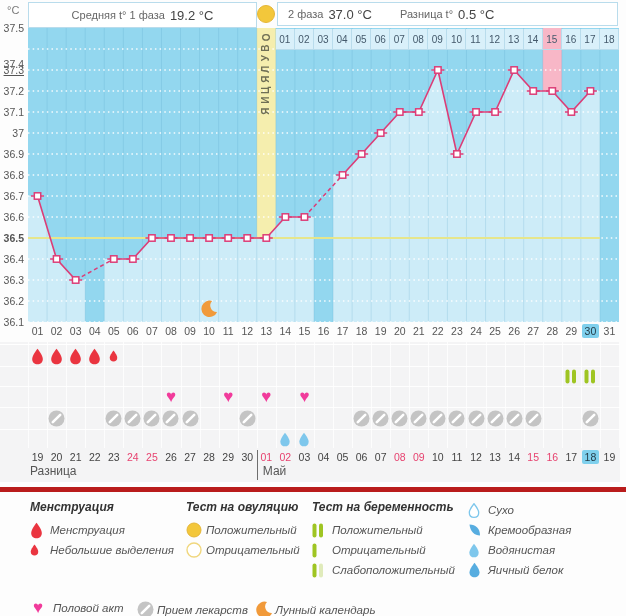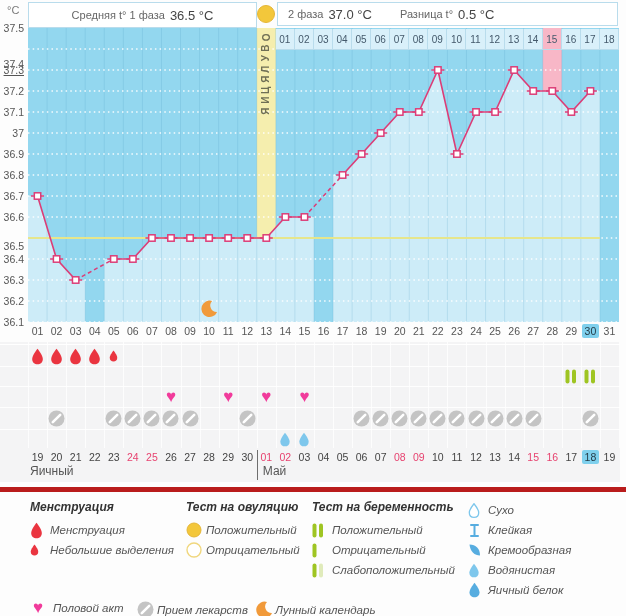--- a/index.html
+++ b/index.html
@@ -53,21 +53,21 @@
   .lg-bottom{position:absolute;top:109px;display:flex;align-items:center;}
 </style>
 </head>
 <body>
 
 <div id="app">
 
   <span class="degc">°C</span>
   <div class="hbox hbox1">
     <span class="hlabel">Средняя t° 1 фаза</span>
-    <span class="hval">36.5 °C</span>
+    <span class="hval">19.2 °C</span>
   </div>
   <div class="ovu-circle"></div>
   <div class="hbox hbox2">
     <span class="hlabel">2 фаза</span>
     <span class="hval">37.0 °C</span>
     <span class="hlabel hgap">Разница t°</span>
     <span class="hval">0.5 °C</span>
   </div>
 
   <svg id="plot" width="591" height="294" viewBox="0 0 591 294">
@@ -191,21 +191,21 @@
       <div class="ylab" style="top: 22px;">37.5</div>
       <div class="ylab" style="top: 58px;">37.4</div>
       <div class="ylab" style="top: 64px; text-decoration: underline;">37.3</div>
       <div class="ylab" style="top: 85px;">37.2</div>
       <div class="ylab" style="top: 106px;">37.1</div>
       <div class="ylab" style="top: 127px;">37</div>
       <div class="ylab" style="top: 148px;">36.9</div>
       <div class="ylab" style="top: 169px;">36.8</div>
       <div class="ylab" style="top: 190px;">36.7</div>
       <div class="ylab" style="top: 211px;">36.6</div>
-      <div class="ylab" style="top: 240px;">36.5</div>
+      <div class="ylab" style="top: 232px; font-weight: bold;">36.5</div>
       <div class="ylab" style="top: 253px;">36.4</div>
       <div class="ylab" style="top: 274px;">36.3</div>
       <div class="ylab" style="top: 295px;">36.2</div>
       <div class="ylab" style="top: 316px;">36.1</div>
     </div>
   <div id="p2row">
       <div class="p2cell" style="left: 275.839px; width: 19.0645px;">01</div>
       <div class="p2cell" style="left: 294.903px; width: 19.0645px;">02</div>
       <div class="p2cell" style="left: 313.968px; width: 19.0645px;">03</div>
       <div class="p2cell" style="left: 333.032px; width: 19.0645px;">04</div>
@@ -477,21 +477,21 @@
       <div class="datecell" style="left: 466.484px; width: 19.0645px;">12</div>
       <div class="datecell" style="left: 485.548px; width: 19.0645px;">13</div>
       <div class="datecell" style="left: 504.613px; width: 19.0645px;">14</div>
       <div class="datecell red" style="left: 523.677px; width: 19.0645px;">15</div>
       <div class="datecell red" style="left: 542.742px; width: 19.0645px;">16</div>
       <div class="datecell" style="left: 561.806px; width: 19.0645px;">17</div>
       <div class="datecell" style="left: 580.871px; width: 19.0645px;">
         <span class="hl">18</span>
       </div>
       <div class="datecell" style="left: 599.935px; width: 19.0645px;">19</div>
-      <div class="month" style="left: 30px;">Яичный</div>
+      <div class="month" style="left: 30px;">Разница</div>
       <div class="msep" style="left: 256.774px;"></div>
       <div class="month" style="left: 262.774px;">Май</div>
     </div>
 
   <div id="legend">
     <div class="lg-col" style="left:30px">
       <div class="lg-head">Менструация</div>
       <div class="lg-item">
           <span class="lg-ico">
             <svg width="13" height="17" viewBox="0 0 12 16">
@@ -558,32 +558,20 @@
         </div>
     </div>
     <div class="lg-col" style="left:468px">
       <div class="lg-item">
           <span class="lg-ico">
             <svg width="12" height="15" viewBox="0 0 12 16">
               <path d="M6 0.8 C6 0.8 11 7 11 10.3 C11 13.6 8.8 15.3 6 15.3 C3.2 15.3 1 13.6 1 10.3 C1 7 6 0.8 6 0.8 Z" fill="#fff" stroke="#7ec7ec" stroke-width="1.4"></path>
             </svg>
           </span>
           <span class="lg-txt">Сухо</span>
-        </div>
-      <div class="lg-item">
-          <span class="lg-ico">
-            <svg width="13" height="15" viewBox="0 0 13 15">
-              <g stroke="#57ade0" stroke-width="2" stroke-linecap="round">
-                <line x1="3" y1="2" x2="10" y2="2"></line>
-                <line x1="3" y1="13" x2="10" y2="13"></line>
-                <line x1="6.5" y1="2" x2="6.5" y2="13"></line>
-              </g>
-            </svg>
-          </span>
-          <span class="lg-txt">Клейкая</span>
         </div>
       <div class="lg-item">
           <span class="lg-ico">
             <svg width="13" height="14" viewBox="0 0 13 14">
               <path d="M1.5 1.5 C8 1.5 12 5.5 12 12.5 C6.5 12.5 2.5 9 1.5 1.5 Z" fill="#57ade0"></path>
             </svg>
           </span>
           <span class="lg-txt">Кремообразная</span>
         </div>
       <div class="lg-item">

